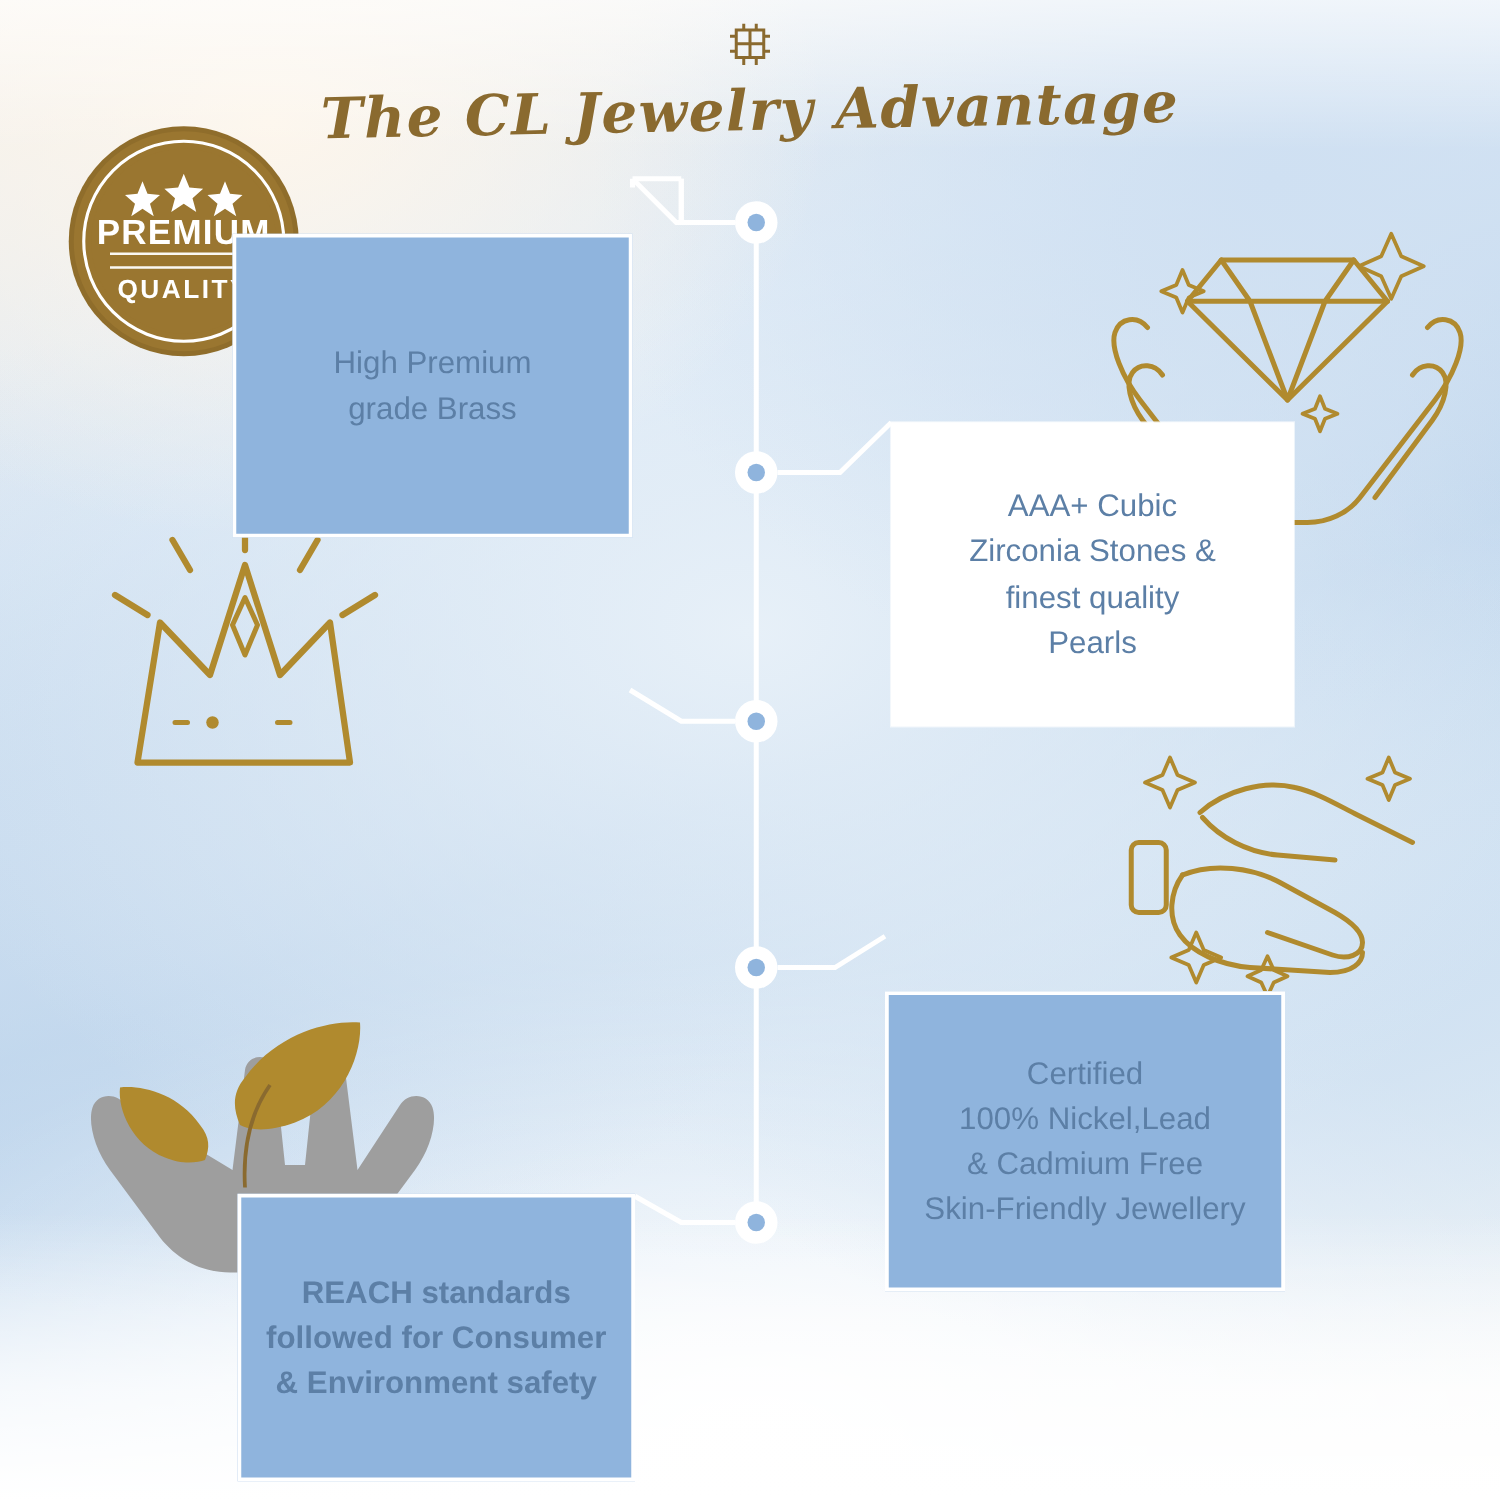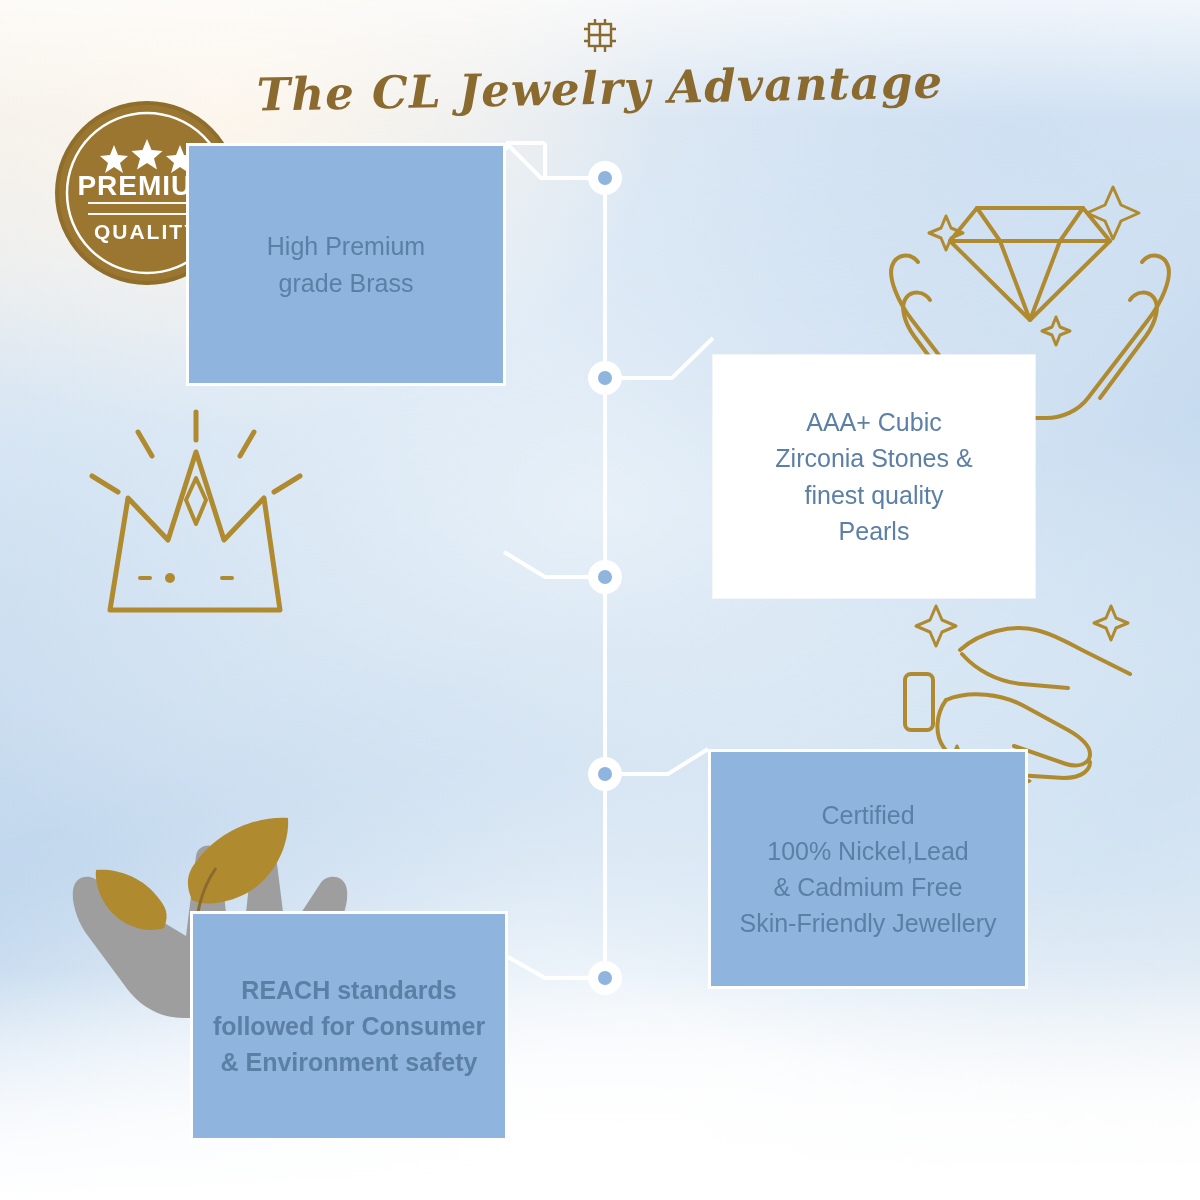--- a/index.html
+++ b/index.html
@@ -42,22 +42,22 @@
 
   
   .card{position:absolute;box-sizing:border-box;display:flex;align-items:center;justify-content:center;text-align:center;}
   .card .txt{
     color:#5c7fa6;
     font-size:25px;
     line-height:1.45;
     padding:0 16px;
     white-space:pre-line;
   }
-  .card.blue{background:#8fb4dd;border:3px solid #ffffff;}
-  .card.white{background:#ffffff;border:3px solid #ffffff;box-shadow:0 0 0 1px rgba(255,255,255,.6);margin-top:17px;}
+  .card.blue{background:#8fb4dd;border:3px solid #ffffff;margin-top:44px;}
+  .card.white{background:#ffffff;border:3px solid #ffffff;box-shadow:0 0 0 1px rgba(255,255,255,.6);}
   .card.white .txt{color:#5c7fa6;}
 
   #card1{left:186px;top:143px;width:320px;height:243px;}
   #card2{left:713px;top:338px;width:322px;height:243px;}
   #card3{left:188px;top:552px;width:316px;height:230px;}
   #card4{left:708px;top:749px;width:320px;height:240px;}
   #card5{left:190px;top:911px;width:318px;height:230px;font-weight:bold;}
 
   .node{position:absolute;width:34px;height:34px;border-radius:50%;
         background:#ffffff;box-sizing:border-box;display:flex;align-items:center;justify-content:center;}

